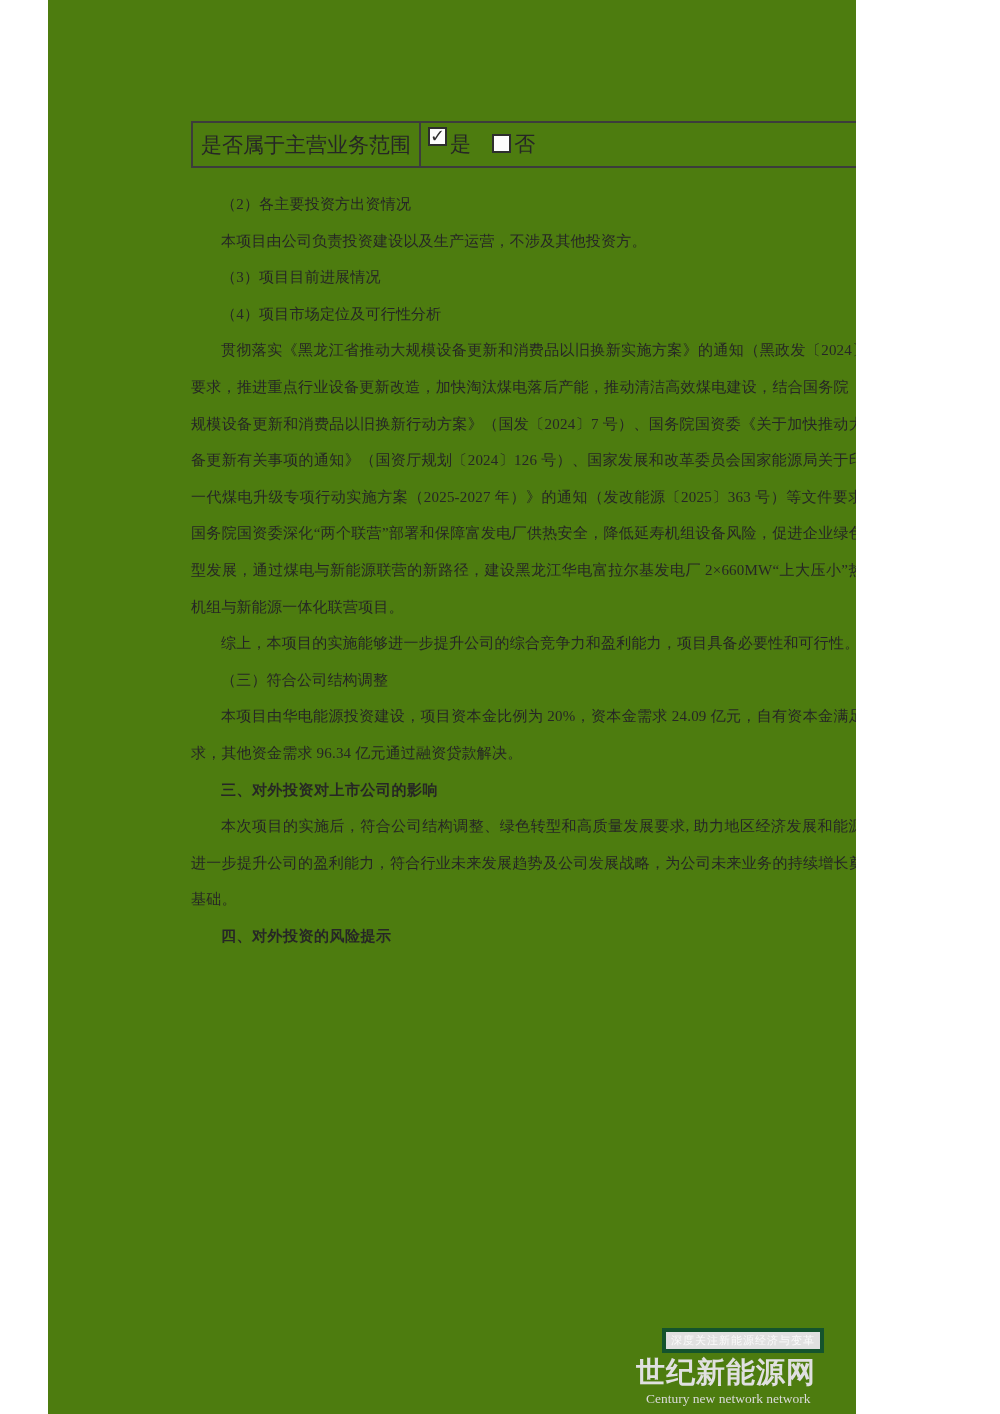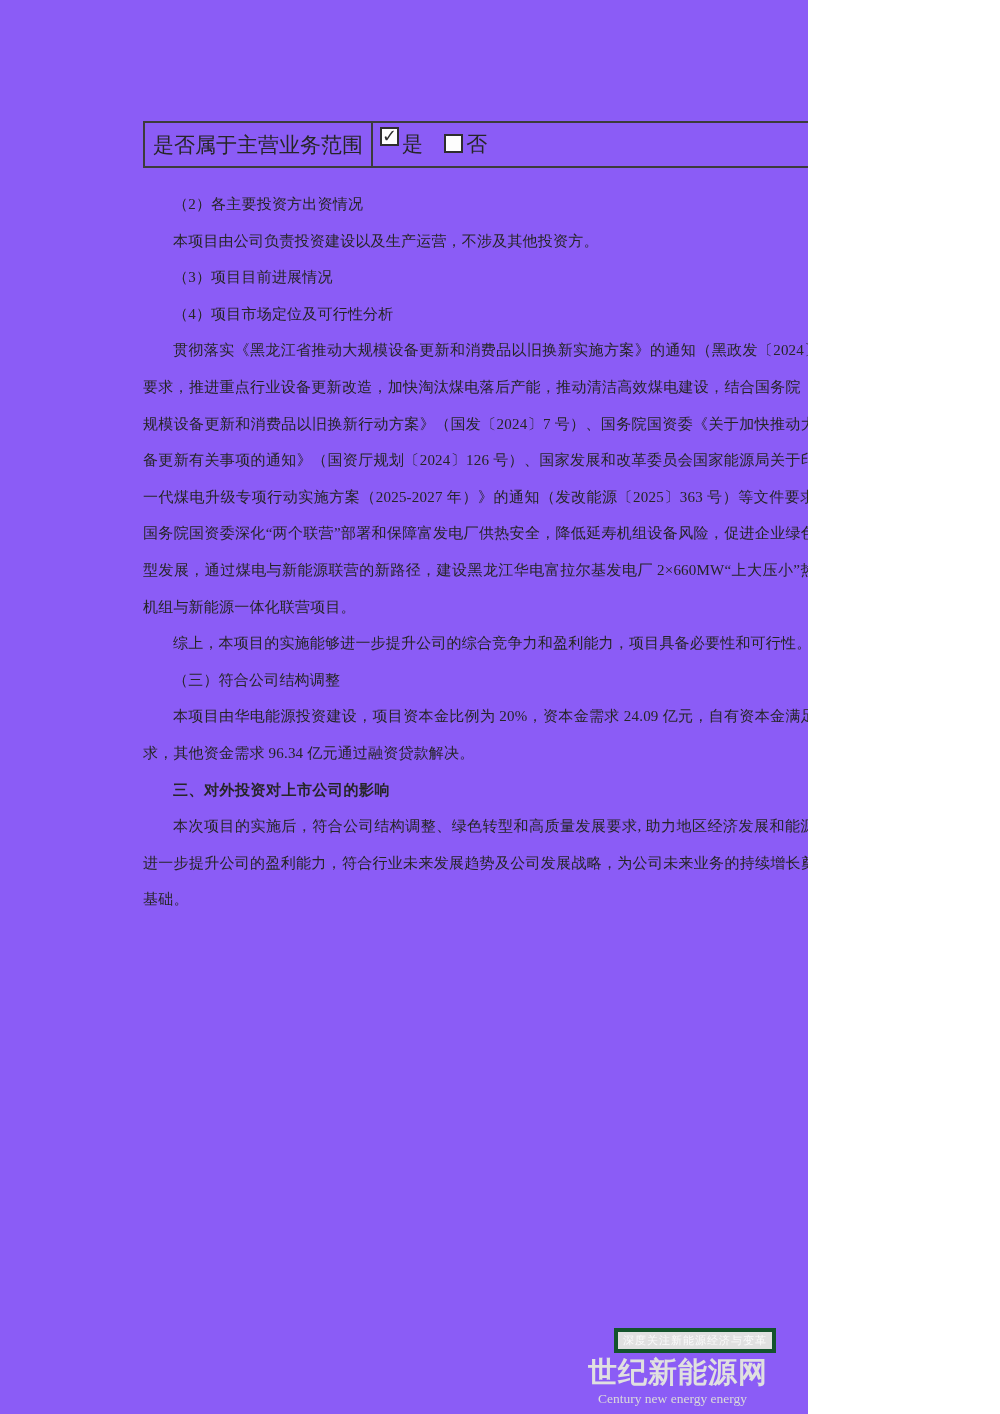--- a/index.html
+++ b/index.html
@@ -1,22 +1,23 @@
 <!DOCTYPE html>
 <html><head>
 <meta charset="utf-8">
 <style>
   html,body{margin:0;padding:0;background:#ffffff;}
   .page{
     position:relative;
     width:808px;height:1414px;
-    background:#8b5cf6;
+    background:#4d7c0f;
     overflow:hidden;
     font-family:"Liberation Serif","DejaVu Serif",serif;
     color:#262626;
+    margin-left:48px;
   }
   .content{
     position:absolute;
     left:143px; right:138px; top:121px;
   }
   
   .spec-table{
     width:698px;
     border-collapse:collapse;
     table-layout:fixed;
@@ -136,21 +137,22 @@
         <p class="blk blk-sub">（2）各主要投资方出资情况</p>
         <p class="blk blk-para">本项目由公司负责投资建设以及生产运营，不涉及其他投资方。</p>
         <p class="blk blk-sub">（3）项目目前进展情况</p>
         <p class="blk blk-sub">（4）项目市场定位及可行性分析</p>
         <p class="blk blk-para">贯彻落实《黑龙江省推动大规模设备更新和消费品以旧换新实施方案》的通知（黑政发〔2024〕9 号）要求，推进重点行业设备更新改造，加快淘汰煤电落后产能，推动清洁高效煤电建设，结合国务院《推动大规模设备更新和消费品以旧换新行动方案》（国发〔2024〕7 号）、国务院国资委《关于加快推动大规模设备更新有关事项的通知》（国资厅规划〔2024〕126 号）、国家发展和改革委员会国家能源局关于印发《新一代煤电升级专项行动实施方案（2025-2027 年）》的通知（发改能源〔2025〕363 号）等文件要求，按照国务院国资委深化“两个联营”部署和保障富发电厂供热安全，降低延寿机组设备风险，促进企业绿色低碳转型发展，通过煤电与新能源联营的新路径，建设黑龙江华电富拉尔基发电厂 2×660MW“上大压小”热电联产机组与新能源一体化联营项目。</p>
         <p class="blk blk-para">综上，本项目的实施能够进一步提升公司的综合竞争力和盈利能力，项目具备必要性和可行性。</p>
         <p class="blk blk-sub">（三）符合公司结构调整</p>
         <p class="blk blk-para">本项目由华电能源投资建设，项目资本金比例为 20%，资本金需求 24.09 亿元，自有资本金满足投入需求，其他资金需求 96.34 亿元通过融资贷款解决。</p>
         <p class="blk blk-bold">三、对外投资对上市公司的影响</p>
         <p class="blk blk-para">本次项目的实施后，符合公司结构调整、绿色转型和高质量发展要求, 助力地区经济发展和能源保供，进一步提升公司的盈利能力，符合行业未来发展趋势及公司发展战略，为公司未来业务的持续增长奠定坚实基础。</p>
+        <p class="blk blk-bold">四、对外投资的风险提示</p>
       </div>
   </div>
 
   <div class="watermark">
     <div class="wm-tagline">深度关注新能源经济与变革</div>
     <div class="wm-title">世纪新能源网</div>
-    <div class="wm-subtitle">Century new energy energy</div>
+    <div class="wm-subtitle">Century new network network</div>
   </div>
 </div>
 
 </body></html>

